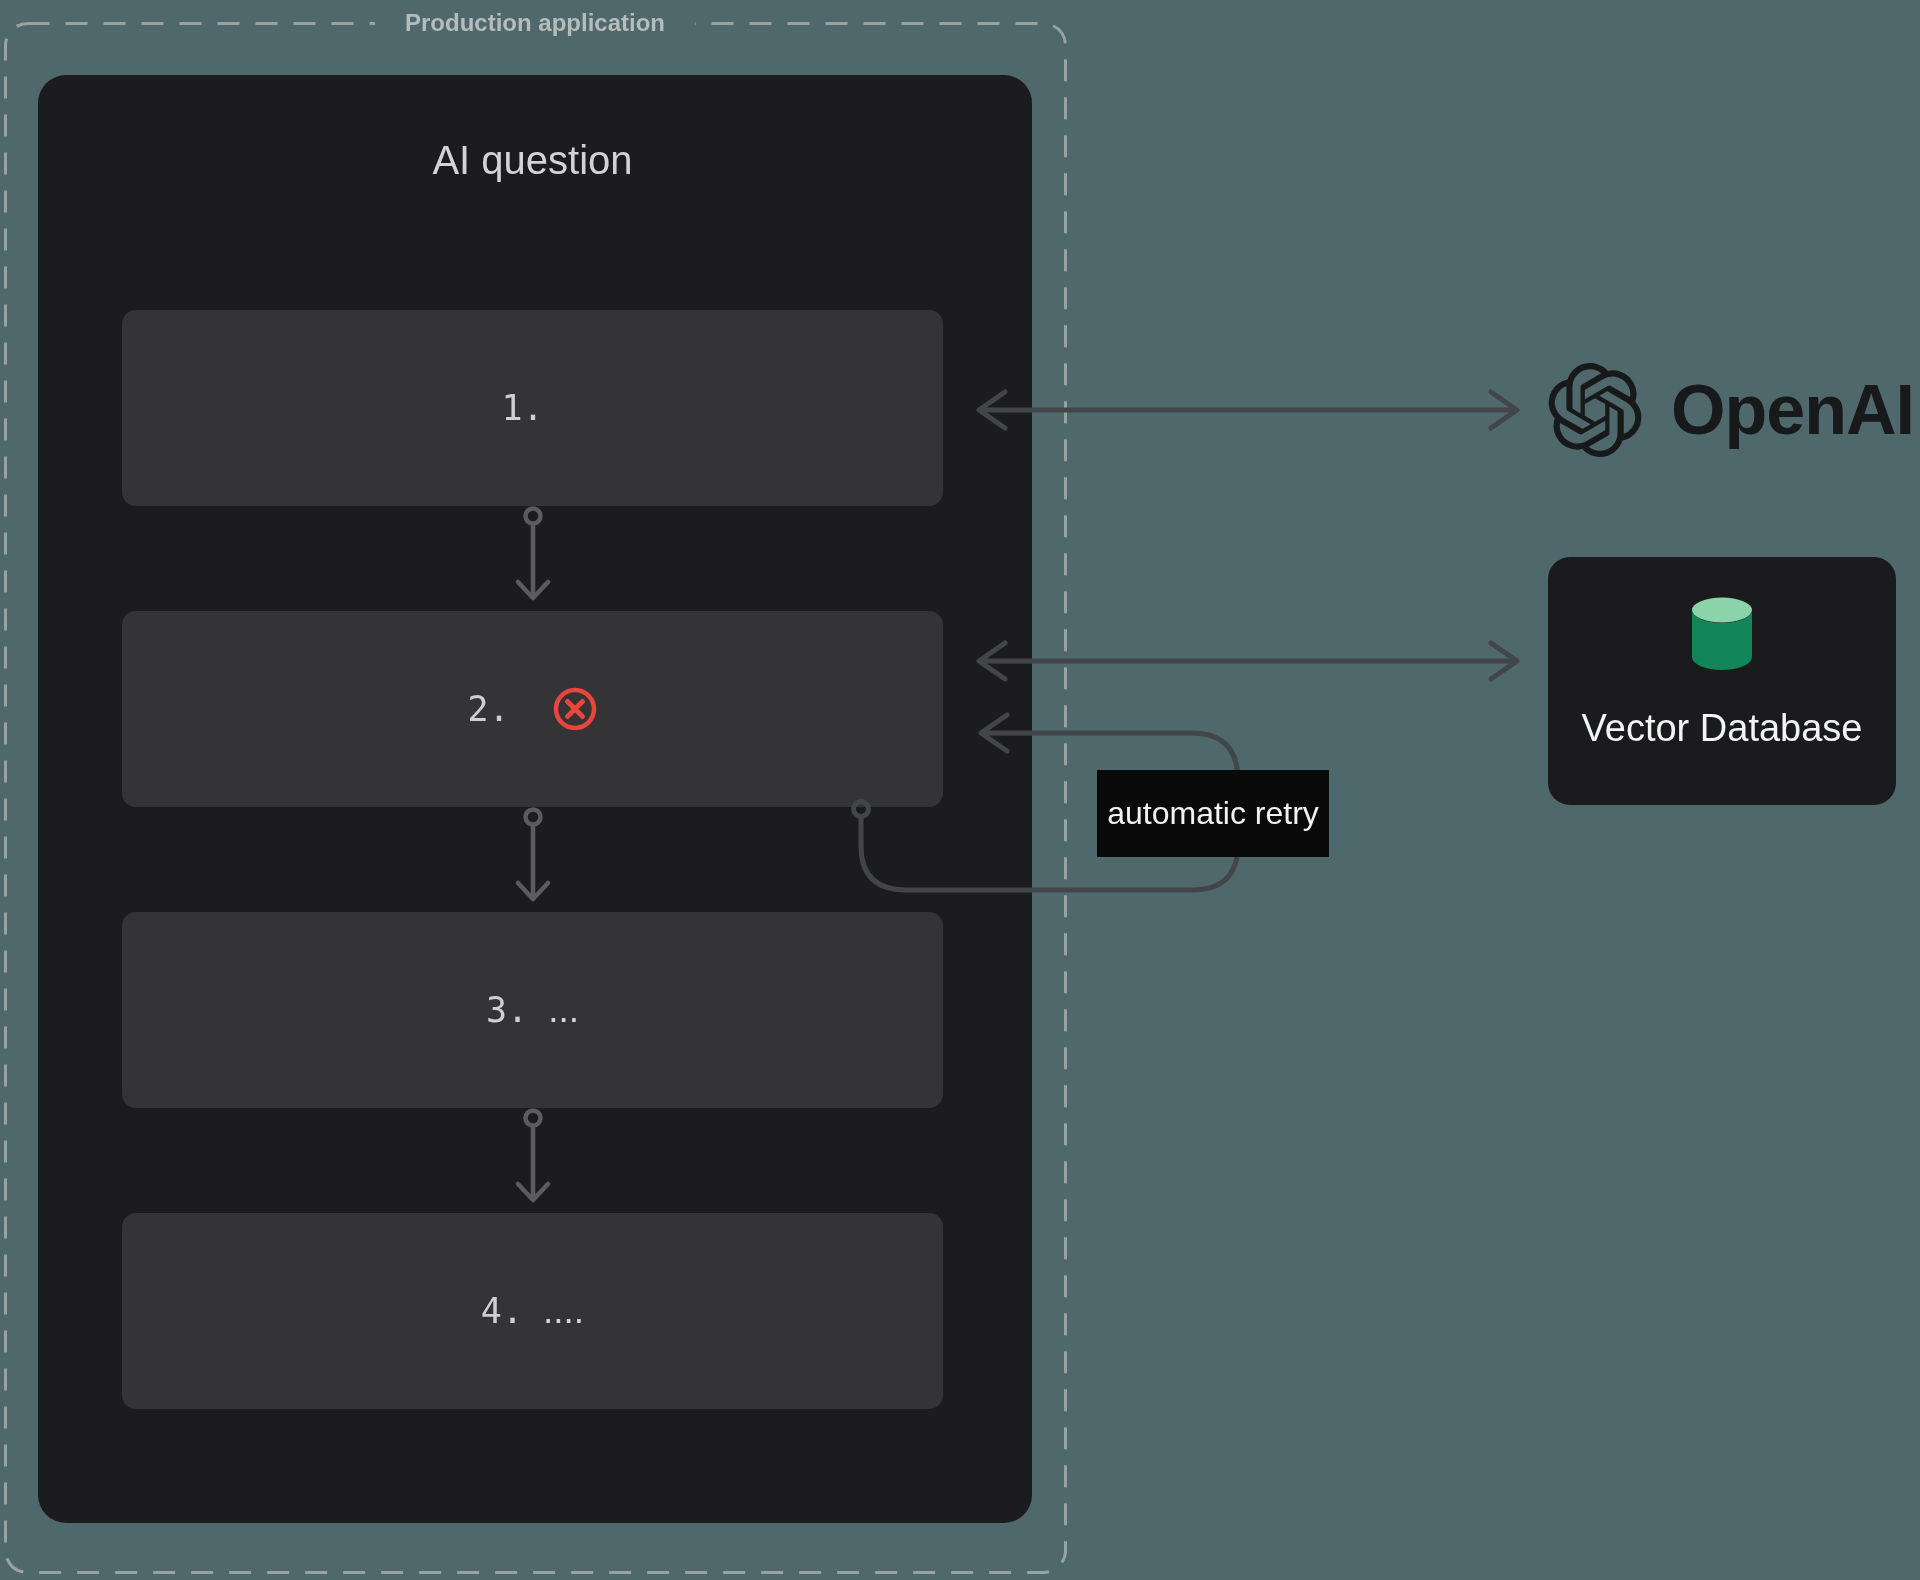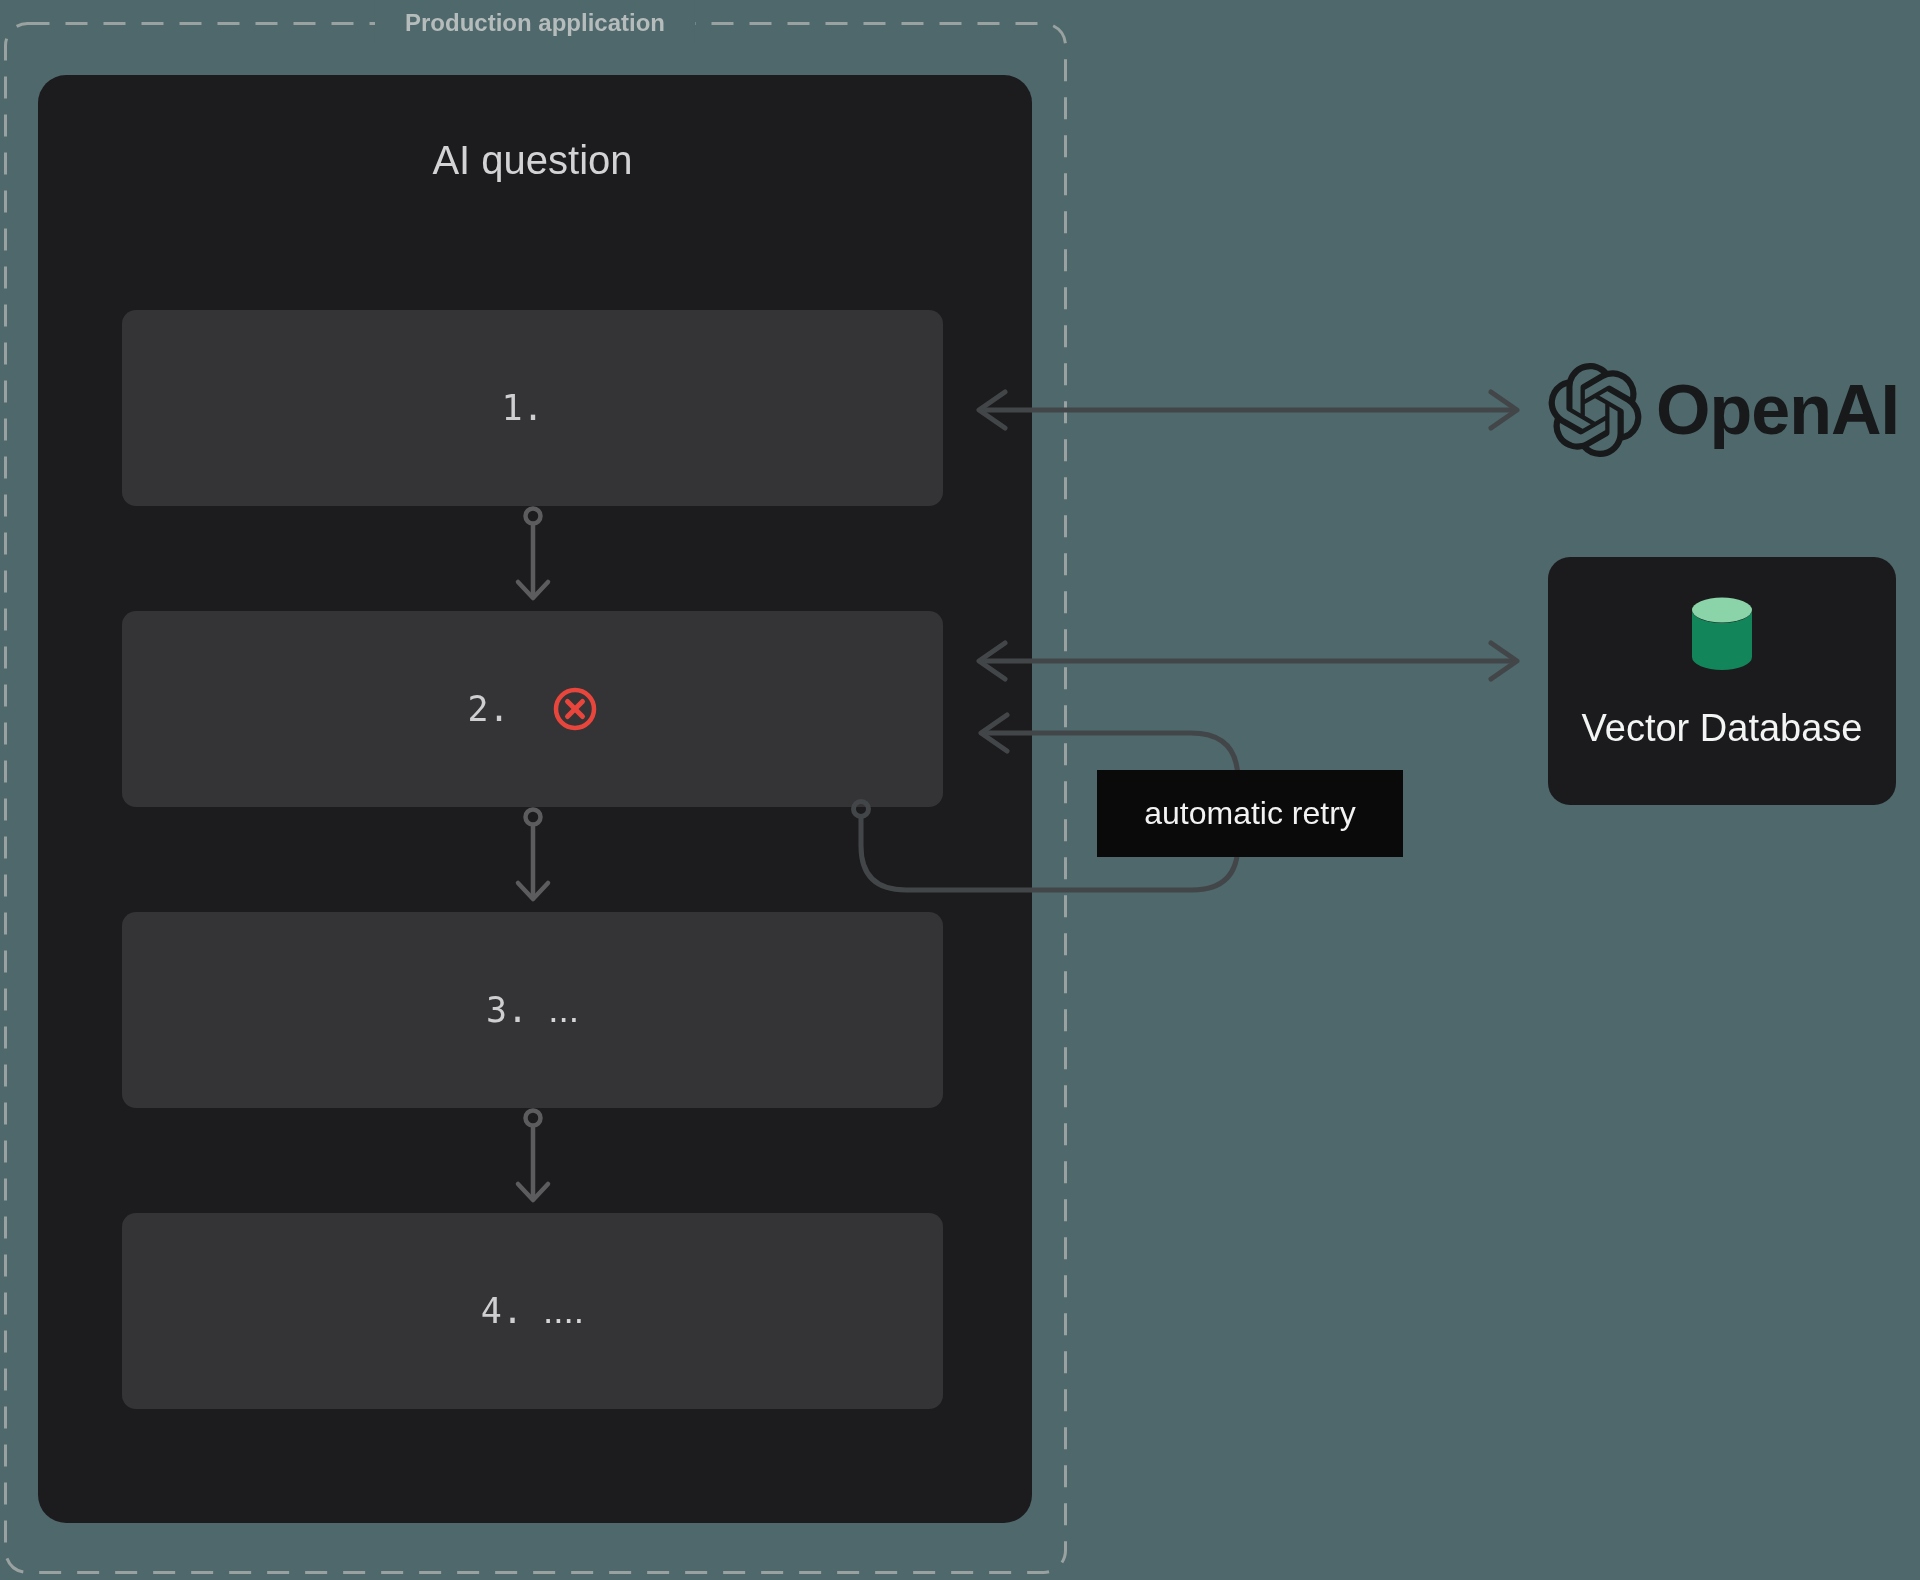--- a/index.html
+++ b/index.html
@@ -49,30 +49,30 @@
   .step-2{top:611px;}
   .step-3{top:912px;}
   .step-4{top:1213px;}
   .err-icon{margin-left:22px;flex:0 0 auto;display:block;}
 
   
   .connectors{position:absolute;left:0;top:0;width:1920px;height:1580px;pointer-events:none;}
 
   
   .retry-label{
-    position:absolute;left:1097px;top:770px;width:306px;height:87px;
+    position:absolute;left:1097px;top:770px;width:232px;height:87px;
     background:#0a0a0a;color:#f2f2f2;font-size:32px;
     display:flex;align-items:center;justify-content:center;white-space:nowrap;
   }
 
   
   .openai{position:absolute;left:1548px;top:362px;height:96px;display:flex;align-items:center;}
   .openai-mark{width:94px;height:94px;display:block;}
   .openai-word{
-    font-size:70px;font-weight:bold;color:#17191a;margin-left:14px;
+    font-size:70px;font-weight:bold;color:#17191a;margin-left:29px;
     letter-spacing:-1px;line-height:94px;
   }
 
   
   .vdb-card{
     position:absolute;left:1548px;top:557px;width:348px;height:248px;
     background:#1b1b1d;border-radius:22px;
   }
   .vdb-cyl{position:absolute;left:50%;top:40px;transform:translateX(-50%);display:block;}
   .vdb-label{

